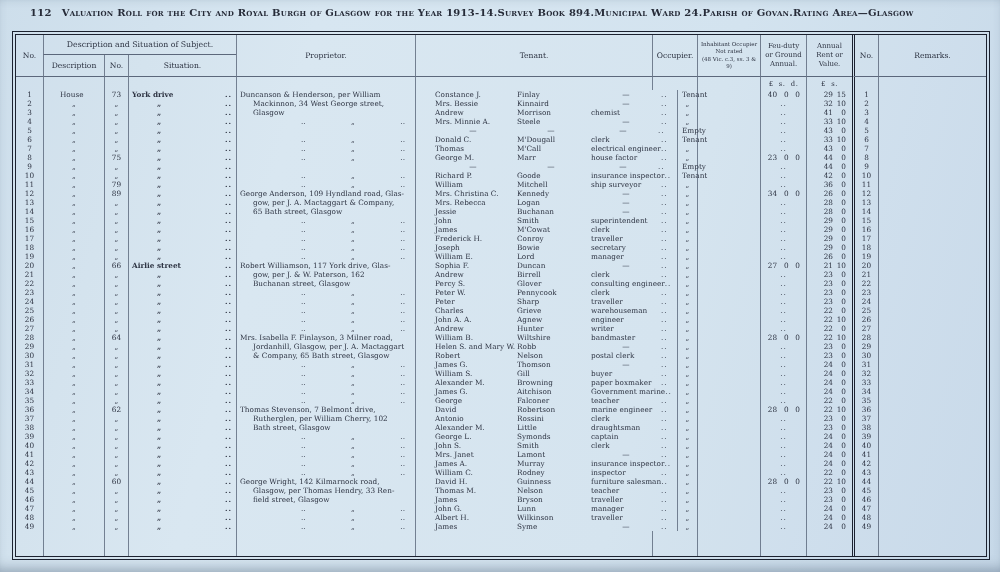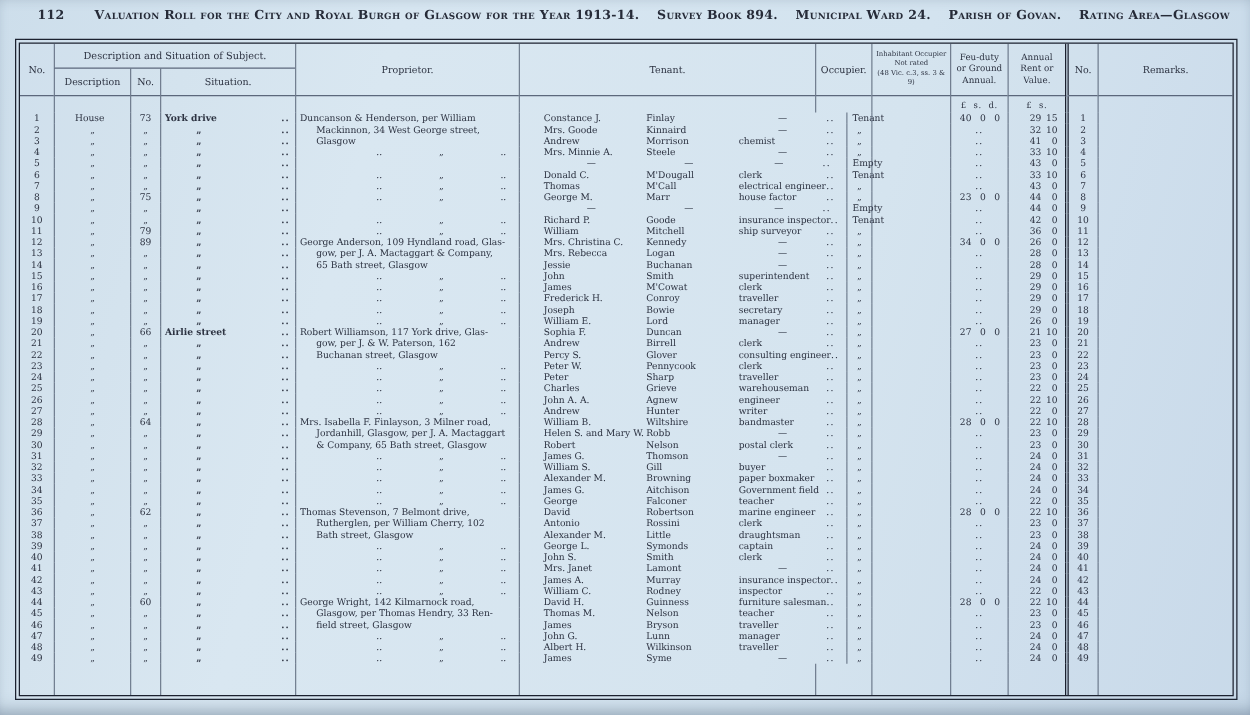--- a/index.html
+++ b/index.html
@@ -7,21 +7,21 @@
     width:1000px;height:572px;position:relative;overflow:hidden;
     font-family:"DejaVu Serif", serif;
     background:linear-gradient(105deg,#cddeeb 0%,#d7e6f1 28%,#d3e3ef 65%,#c6d8e8 100%);
     color:#2d3342;
   }
   .vignette{position:absolute;inset:0;pointer-events:none;
     box-shadow:inset 0 -10px 14px -8px rgba(50,70,95,.45), inset 0 6px 10px -8px rgba(50,70,95,.25);}
   
   .masthead{
     position:absolute;top:7px;left:30px;right:16px;height:16px;
-    display:flex;justify-content:space-between;align-items:baseline;
+    display:flex;justify-content:flex-start;align-items:baseline;
     font-variant:small-caps;font-weight:bold;font-size:10px;letter-spacing:.25px;color:#262b38;
     white-space:nowrap;
   }
   .pno{margin-right:10px;}
   
   .frame{position:absolute;left:12px;right:10px;top:31px;bottom:12px;border:4px double #1c2230;background:rgba(255,255,255,.05);}
   .grid{
     width:100%;height:100%;display:grid;
     grid-template-columns:27px 61px 24px 108px 179px 237px 45px 63px 46px 46px 26px 1fr;
     grid-template-rows:20px 22px 13px repeat(49,9px) 1fr;
@@ -144,21 +144,21 @@
 
   <div class="bc c-no nb">2</div>
   <div class="bc c-desc dit">„</div>
   <div class="bc c-hno">„</div>
   <div class="bc c-sit">
         <span class="sit-t dit2">„</span>
         <span class="dots">..</span>
       </div>
   <div class="bc c-prop pb">Mackinnon, 34 West George street,</div>
   <div class="bc c-ten">
-        <span class="tf">Mrs. Goode</span>
+        <span class="tf">Mrs. Bessie</span>
         <span class="ts">Kinnaird</span>
         <span class="to dash">—</span>
         <span class="dots tdots">..</span>
       </div>
   <div class="bc c-occ dit">„</div>
   <div class="bc c-inh"></div>
   <div class="bc c-feu dots">..</div>
   <div class="bc c-rent">
         <span class="r0">32</span>
         <span class="r1">10</span>
@@ -1010,21 +1010,21 @@
         <span class="dots">..</span>
       </div>
   <div class="bc c-prop pd">
         <span>..</span>
         <span>„</span>
         <span>..</span>
       </div>
   <div class="bc c-ten">
         <span class="tf">James G.</span>
         <span class="ts">Aitchison</span>
-        <span class="to">Government field</span>
+        <span class="to">Government marine</span>
         <span class="dots tdots">..</span>
       </div>
   <div class="bc c-occ dit">„</div>
   <div class="bc c-inh"></div>
   <div class="bc c-feu dots">..</div>
   <div class="bc c-rent">
         <span class="r0">24</span>
         <span class="r1">0</span>
       </div>
   <div class="bc c-no2 hv">34</div>

